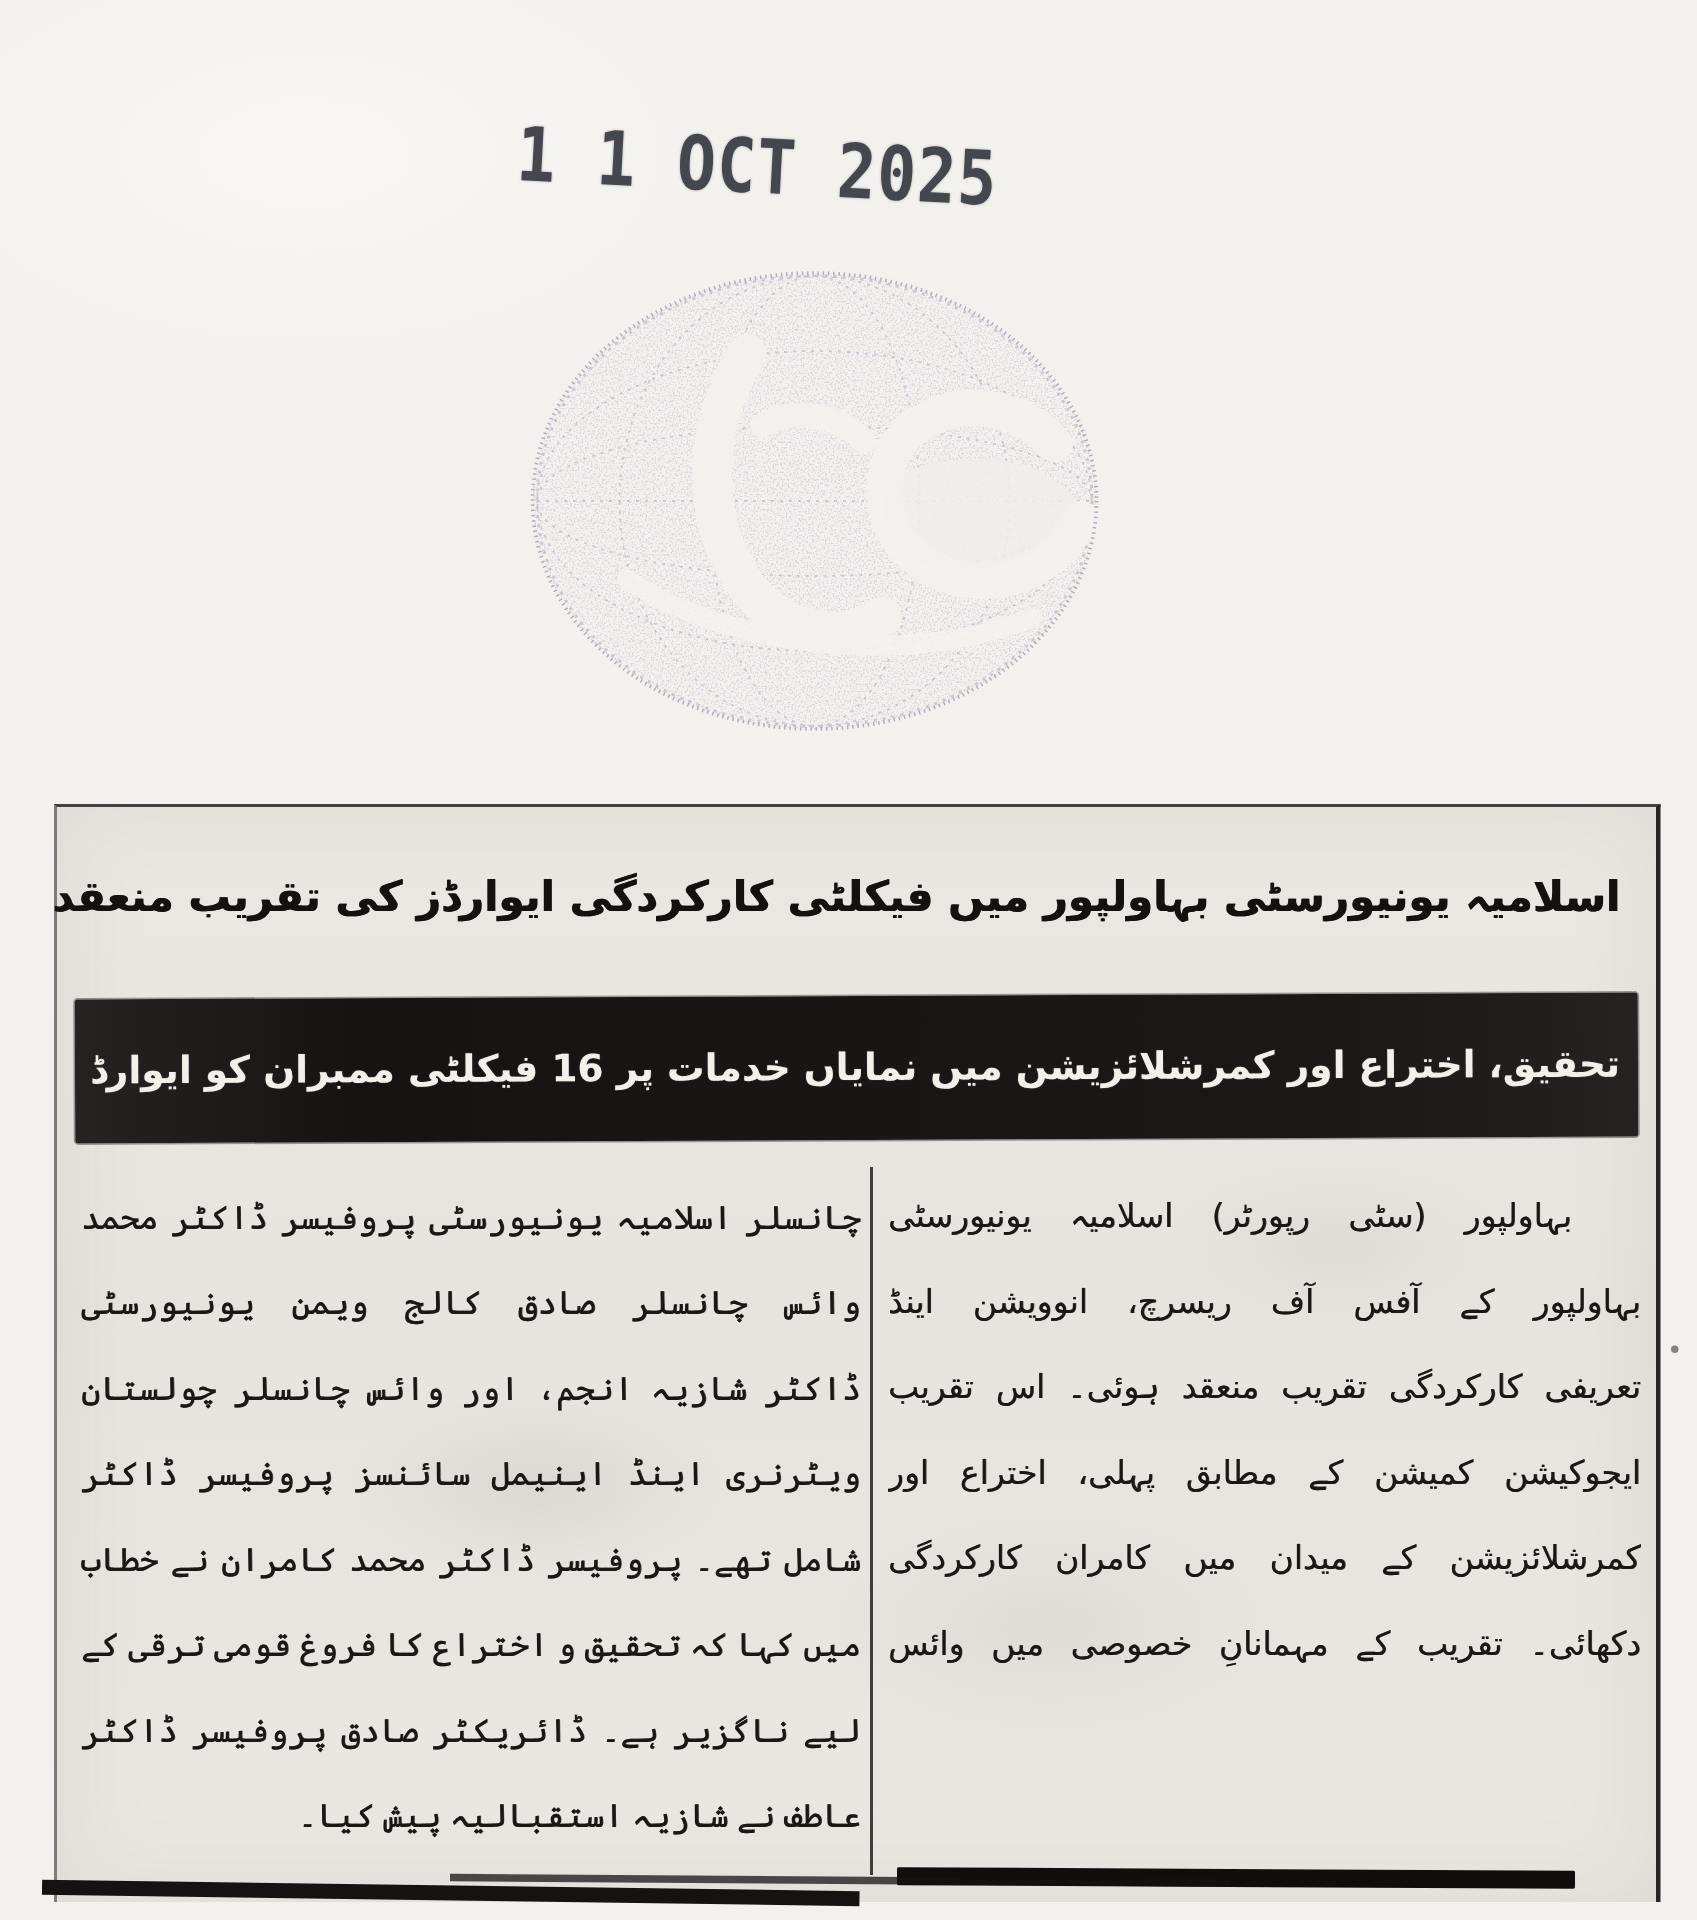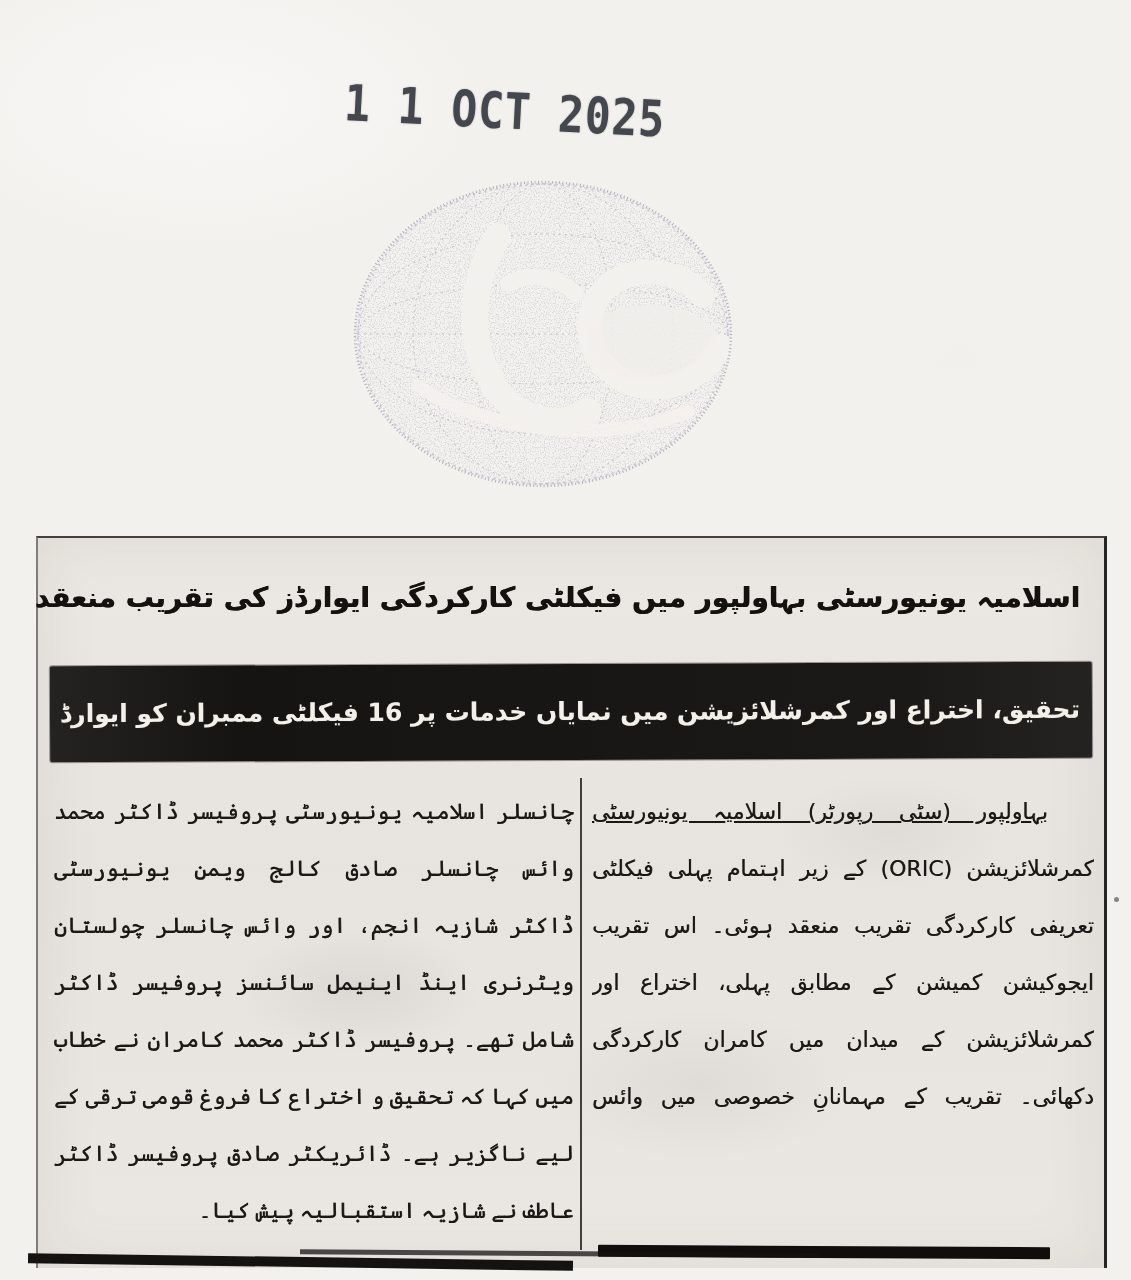--- a/index.html
+++ b/index.html
@@ -68,21 +68,21 @@
   .divider{
     position:absolute;left:542px;top:240px;width:2px;height:472px;
     background:rgba(35,33,31,.85);
   }
   .bl{
     height:57px;line-height:56px;overflow:hidden;
     font-size:22px;color:#1a1815;direction:rtl;
     text-align:justify;text-align-last:justify;
     text-shadow:.4px 0 0 rgba(26,24,21,.75);
   }
-  .bl.indent{padding-right:46px;text-decoration:underline;}
+  .bl.indent{padding-right:46px;}
   .bl.end{text-align-last:right;}
   
   .bar-a{position:absolute;left:598px;top:1246px;width:452px;height:12px;background:#0f0e0d;transform:rotate(.3deg);border-radius:1px;}
   .bar-b{position:absolute;left:28px;top:1257px;width:545px;height:10px;background:#141312;transform:rotate(.8deg);}
   .bar-c{position:absolute;left:300px;top:1251px;width:520px;height:5px;background:rgba(20,19,18,.75);transform:rotate(.4deg);}
   .speck{position:absolute;left:1114px;top:897px;width:5px;height:5px;background:#4a4a4a;border-radius:50%;opacity:.65;}
 </style>
 </head>
 <body>
 
@@ -125,21 +125,21 @@
     <h1 class="headline" style="font-size: 28px;">اسلامیہ یونیورسٹی بہاولپور میں فیکلٹی کارکردگی ایوارڈز کی تقریب منعقد</h1>
 
     <div class="subhead-bar">
       <span class="subhead" style="font-size: 25px;">تحقیق، اختراع اور کمرشلائزیشن میں نمایاں خدمات پر 16 فیکلٹی ممبران کو ایوارڈ</span>
     </div>
 
     <div class="divider"></div>
 
     <div class="col col-right">
       <div class="bl indent">بہاولپور (سٹی رپورٹر) اسلامیہ یونیورسٹی</div>
-      <div class="bl">کمرشلائزیشن (ORIC) کے زیر اہتمام پہلی فیکلٹی</div>
+      <div class="bl">بہاولپور کے آفس آف ریسرچ، انوویشن اینڈ</div>
       <div class="bl">تعریفی کارکردگی تقریب منعقد ہوئی۔ اس تقریب</div>
       <div class="bl">ایجوکیشن کمیشن کے مطابق پہلی، اختراع اور</div>
       <div class="bl">کمرشلائزیشن کے میدان میں کامران کارکردگی</div>
       <div class="bl">دکھائی۔ تقریب کے مہمانانِ خصوصی میں وائس</div>
     </div>
 
     <div class="col col-left">
       <div class="bl">چانسلر اسلامیہ یونیورسٹی پروفیسر ڈاکٹر محمد کامران،</div>
       <div class="bl">وائس چانسلر صادق کالج ویمن یونیورسٹی پروفیسر</div>
       <div class="bl">ڈاکٹر شازیہ انجم، اور وائس چانسلر چولستان یونیورسٹی</div>

